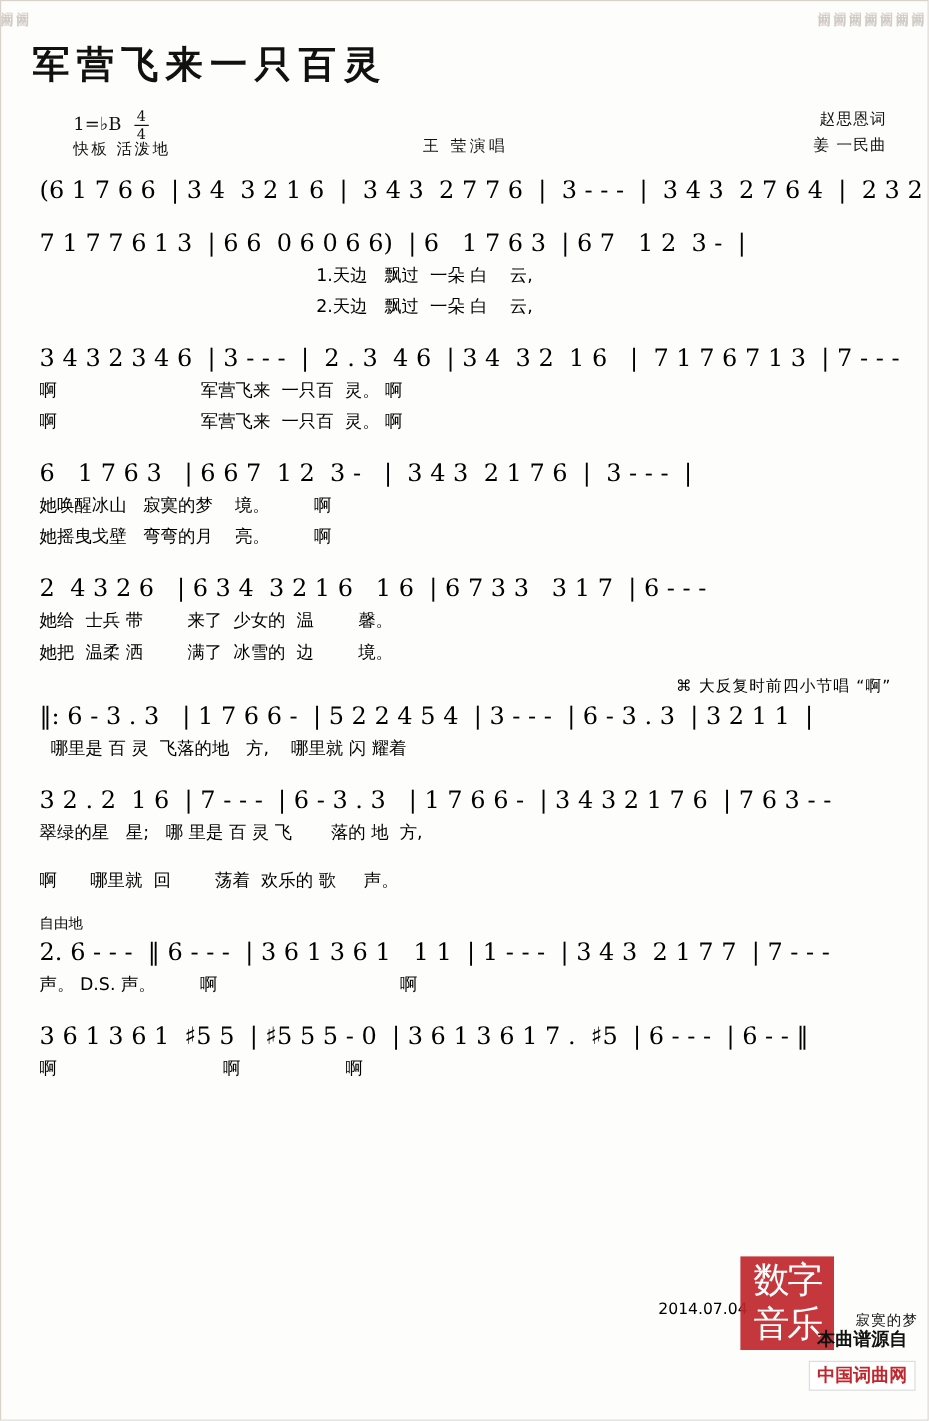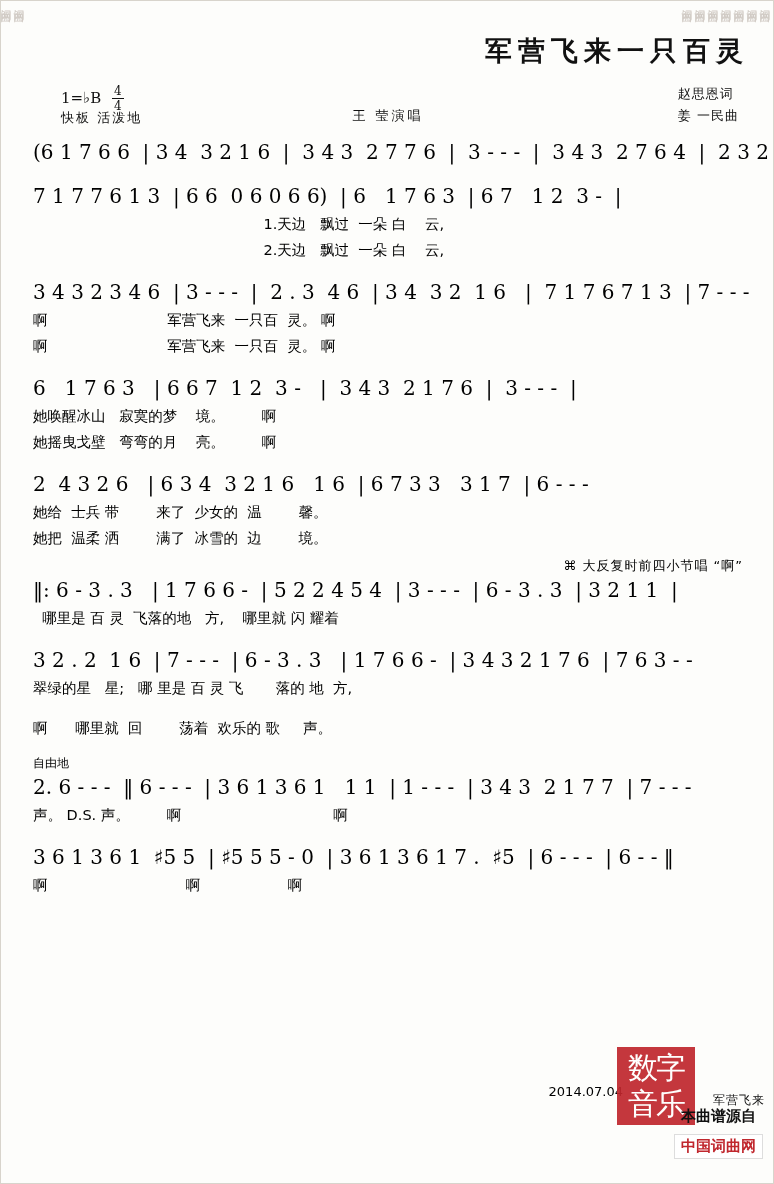--- a/index.html
+++ b/index.html
@@ -40,22 +40,22 @@
     margin-bottom: 58px;
   }
   .sheet {
     position: absolute;
     left: 26px;
     top: 0;
     width: 722px;
     height: 100%;
   }
   .title {
-    text-align: right;
-    font-size: 27px;
+    text-align: left;
+    font-size: 31px;
     letter-spacing: 6px;
     font-weight: bold;
     margin-top: 32px;
     font-family: "DejaVu Serif", serif;
     color: #111;
   }
   .headrow {
     position: relative;
     height: 56px;
     margin-top: 12px;
@@ -100,21 +100,21 @@
     transform: translateX(-50%);
     top: 26px;
     font-size: 13px;
     letter-spacing: 3px;
     font-family: "DejaVu Sans", sans-serif;
   }
   .credits {
     position: absolute;
     right: 10px;
     top: 2px;
-    text-align: left;
+    text-align: right;
     font-size: 13px;
     line-height: 22px;
     letter-spacing: 1px;
     font-family: "DejaVu Sans", sans-serif;
   }
   
   .system {
     position: relative;
     margin: 0 0 0 0;
     padding: 0 6px;
@@ -313,21 +313,21 @@
     <div class="system">
       <div class="notes">3 6 1 3 6 1  ♯5 5  | ♯5 5 5 - 0  | 3 6 1 3 6 1 7 .  ♯5  | 6 - - -  | 6 - - ‖</div>
       <div class="lyric">啊                              啊                   啊</div>
     </div>
 
   </div>
 
   <div class="footer">
     <div class="date">2014.07.04</div>
     <div class="seal">数字音乐</div>
-    <div class="seal-side">军营飞来</div>
+    <div class="seal-side">寂寞的梦</div>
     <div class="source">
       <span>本曲谱源自</span>
       <span class="brand">
         <span class="brand-red">中国词曲网</span>
       </span>
     </div>
   </div>
 
 </div>
 

